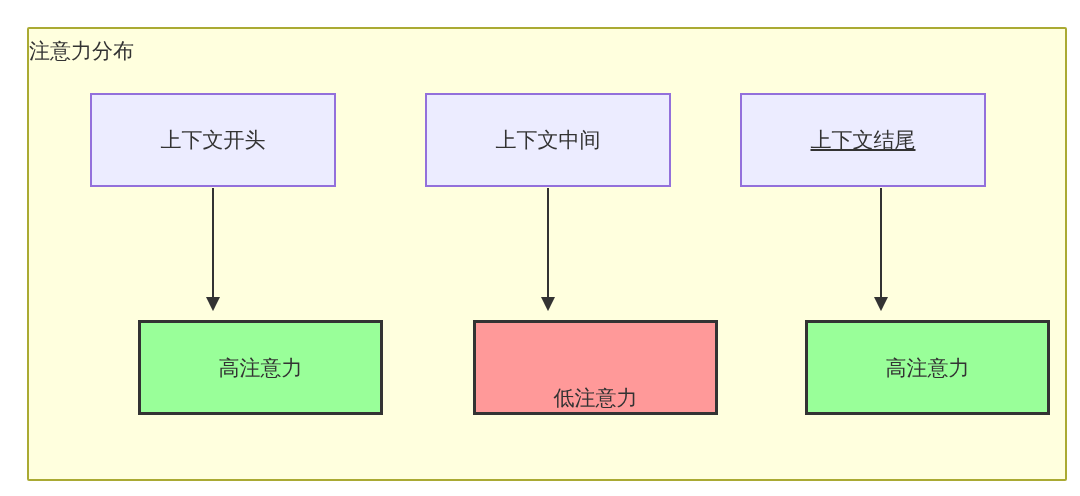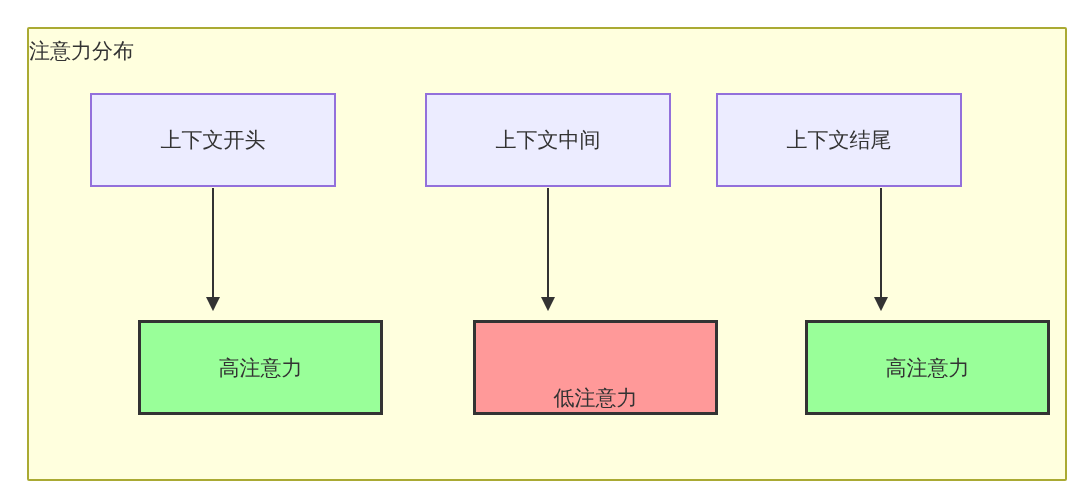--- a/index.html
+++ b/index.html
@@ -56,21 +56,21 @@
     height: 95px;
     top: 320px;
     border: 3px solid var(--result-border, #333333);
     margin-left: 36px;
   }
   .node.result.high { background: var(--high-bg, #99ff99); }
   .node.result.low  { background: var(--low-bg, #ff9999); }
 
   #src-0 { left: 90px; }
   #src-1 { left: 425px; }
-  #src-2 { left: 716px; }
+  #src-2 { left: 740px; text-decoration: underline; }
   #res-0 { left: 102px; }
   #res-1 { left: 437px; align-items: flex-end; }
   #res-2 { left: 769px; }
 
   .edges {
     position: absolute;
     left: 0;
     top: 0;
     width: 1080px;
     height: 496px;

